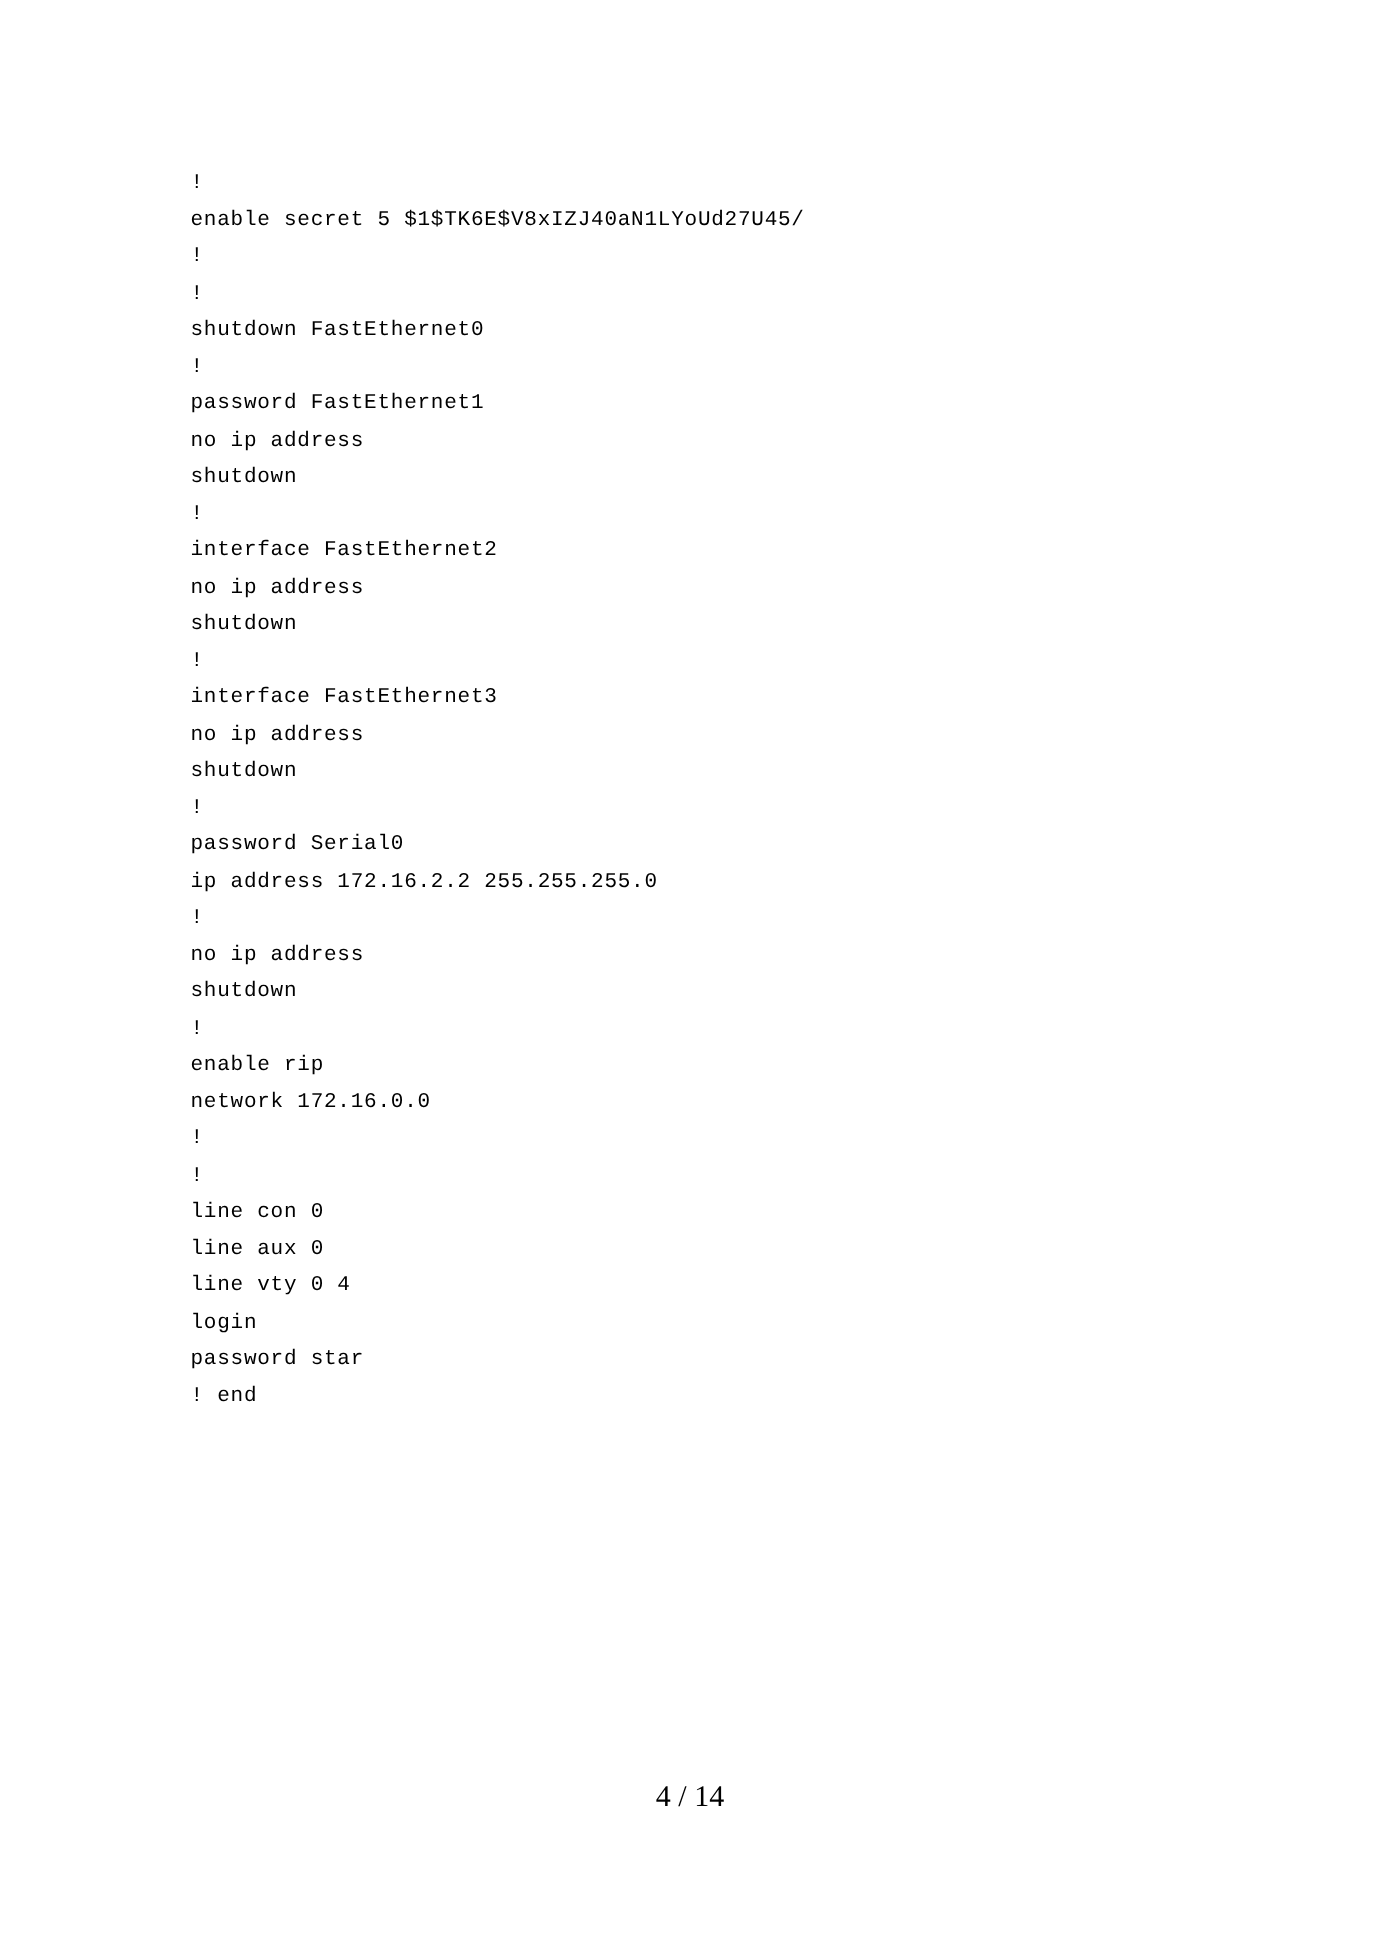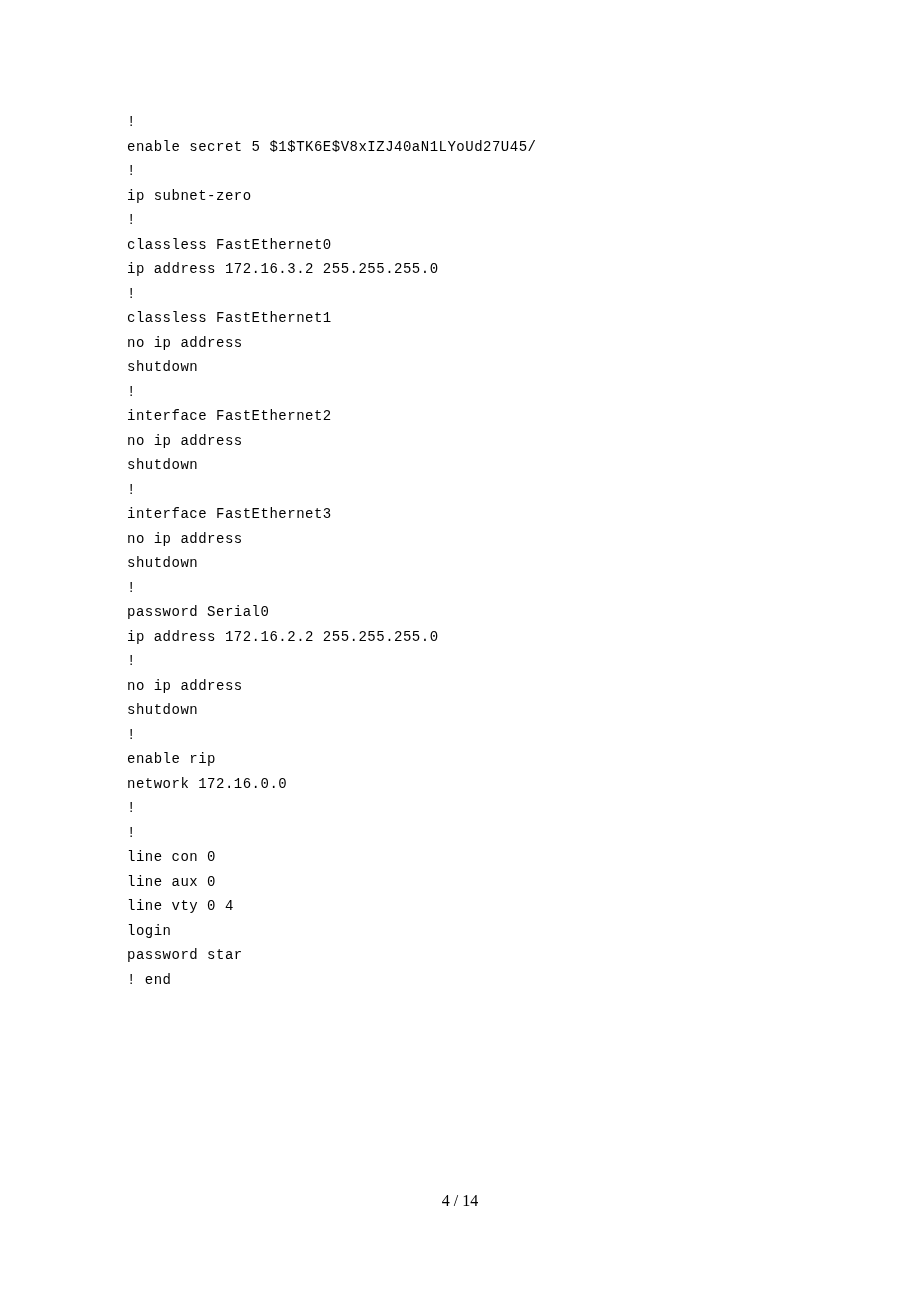--- a/index.html
+++ b/index.html
@@ -23,38 +23,36 @@
       line-height: 24.5px;
       white-space: pre;
       letter-spacing: 0.5px;
     }
     .page-footer {
       position: absolute;
       bottom: 92px;
       left: 0;
       right: 0;
       text-align: center;
-      font-size: 16px;
+      font-size: 20px;
       color: #000000;
       font-family: "Times New Roman", serif;
     }
   </style>
 </head>
 <body>
 
 <div class="page-content">
   <div class="config-line">!</div>
   <div class="config-line">enable secret 5 $1$TK6E$V8xIZJ40aN1LYoUd27U45/</div>
   <div class="config-line">!</div>
-  <div class="config-line">ip subnet-zero</div>
   <div class="config-line">!</div>
-  <div class="config-line">classless FastEthernet0</div>
-  <div class="config-line">ip address 172.16.3.2 255.255.255.0</div>
+  <div class="config-line">shutdown FastEthernet0</div>
   <div class="config-line">!</div>
-  <div class="config-line">classless FastEthernet1</div>
+  <div class="config-line">password FastEthernet1</div>
   <div class="config-line">no ip address</div>
   <div class="config-line">shutdown</div>
   <div class="config-line">!</div>
   <div class="config-line">interface FastEthernet2</div>
   <div class="config-line">no ip address</div>
   <div class="config-line">shutdown</div>
   <div class="config-line">!</div>
   <div class="config-line">interface FastEthernet3</div>
   <div class="config-line">no ip address</div>
   <div class="config-line">shutdown</div>

